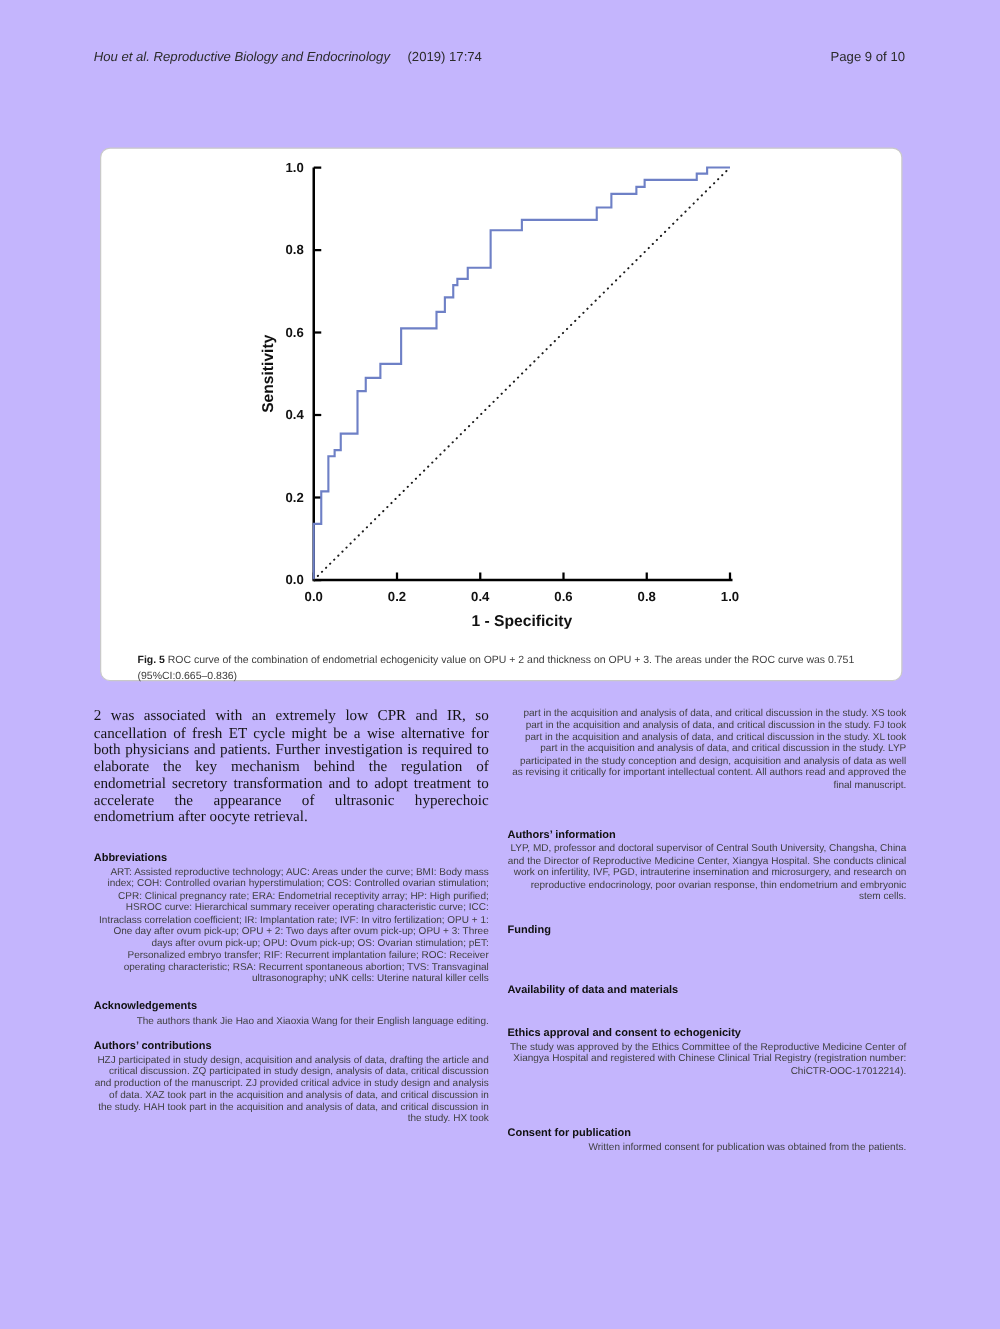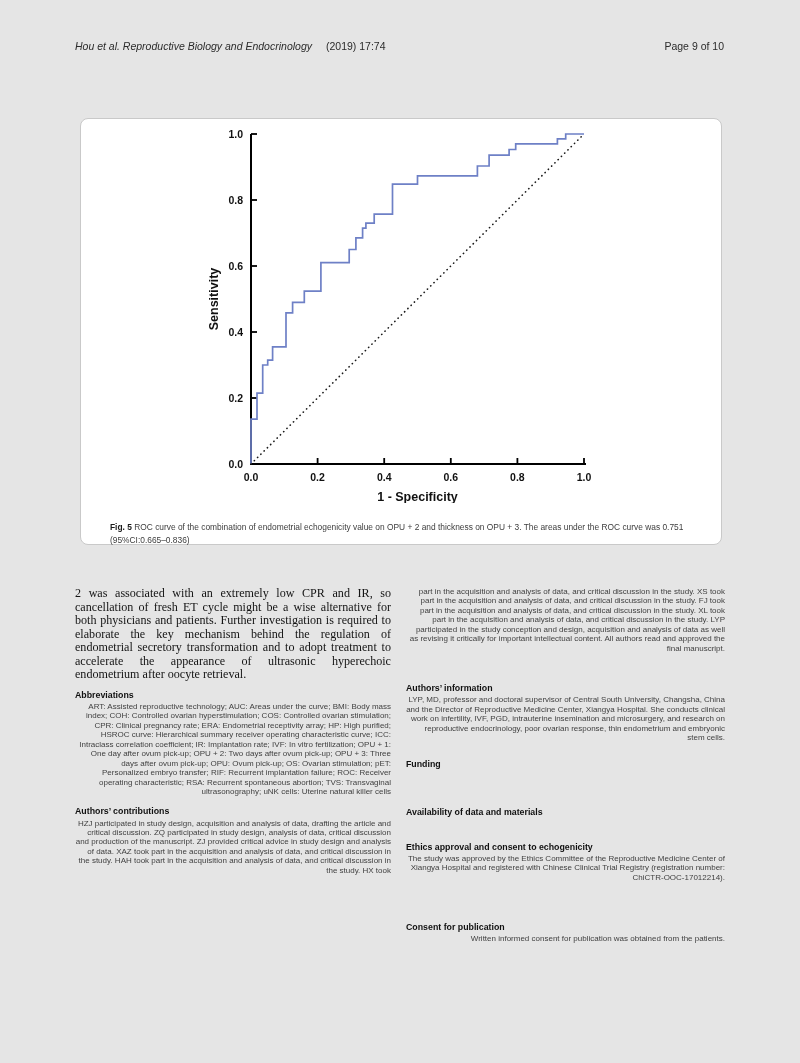--- a/index.html
+++ b/index.html
@@ -1,41 +1,41 @@
 <!DOCTYPE html>
 <html><head>
 <meta charset="utf-8">
 <title>Hou et al. Reproductive Biology and Endocrinology (2019) 17:74 — Page 9</title>
 <style>
   html,body{margin:0;padding:0;background:#ffffff;}
-  .page{position:relative;width:800px;height:1063px;background:#e5e5e5;overflow:hidden;
+  .page{position:relative;width:800px;height:1063px;background:#c4b5fd;overflow:hidden;
         font-family:"Liberation Sans",sans-serif;color:#1c1c1c;}
   
   .running-header{position:absolute;left:75px;right:76px;top:40px;display:flex;
         justify-content:space-between;font-size:10.5px;color:#2b2b2b;}
   .running-header .ital{font-style:italic;}
   .running-header .vol{font-style:normal;margin-left:14px;}
   
   .figure-panel{position:absolute;left:80px;top:118px;width:642px;height:427px;
         border:1.5px solid #c9c9c9;border-radius:8px;background:#fff;box-sizing:border-box;}
   .figure-panel svg{position:absolute;left:0;top:0;}
   .tick{font:bold 10.5px "Liberation Sans",sans-serif;fill:#111;}
   .axis-title{font:bold 12.5px "Liberation Sans",sans-serif;fill:#111;}
   .figure-caption{position:absolute;left:13px;right:12px;top:386px;margin:16px;
         font-size:8.4px;line-height:1.55;color:#3d3d3d;}
   .figure-caption b{color:#1a1a1a;}
   
-  .col{position:absolute;top:587px;}
+  .col{position:absolute;top:566px;}
   .col-left{left:75px;width:316px;}
   .col-right{left:406px;width:319px;}
   .lead-par{margin:0;font-family:"Liberation Serif",serif;font-size:12.1px;
         line-height:1.12;text-align:justify;color:#141414;}
   .small-text{margin:0;font-size:8px;line-height:1.185;color:#3f3f3f;text-align:right;}
   .backsec h3{margin:0 0 1.5px 0;font-size:8.8px;line-height:1.2;color:#111;}
-  .mt8{margin-top:8px;}  .mt10{margin-top:10px;}  .mt12{margin-top:12px;}
+  .mt8{margin-top:20px;}  .mt10{margin-top:10px;}  .mt12{margin-top:12px;}
   .mt16{margin-top:16px;} .mt24{margin-top:24px;} .mt28{margin-top:40px;}
   .mt30{margin-top:30px;} .mt38{margin-top:38px;}
 </style>
 </head>
 <body>
 
 <div class="page">
 
   <div class="running-header">
     <div>
@@ -81,20 +81,24 @@
   </section>
 
   <div class="col col-left">
     <p class="lead-par">2 was associated with an extremely low CPR and IR, so cancellation of fresh ET cycle might be a wise alternative for both physicians and patients. Further investigation is required to elaborate the key mechanism behind the regulation of endometrial secretory transformation and to adopt treatment to accelerate the appearance of ultrasonic hyperechoic endometrium after oocyte retrieval.</p>
 
     <div class="backsec mt8">
       <h3>Abbreviations</h3>
       <p class="small-text">ART: Assisted reproductive technology; AUC: Areas under the curve; BMI: Body mass index; COH: Controlled ovarian hyperstimulation; COS: Controlled ovarian stimulation; CPR: Clinical pregnancy rate; ERA: Endometrial receptivity array; HP: High purified; HSROC curve: Hierarchical summary receiver operating characteristic curve; ICC: Intraclass correlation coefficient; IR: Implantation rate; IVF: In vitro fertilization; OPU + 1: One day after ovum pick-up; OPU + 2: Two days after ovum pick-up; OPU + 3: Three days after ovum pick-up; OPU: Ovum pick-up; OS: Ovarian stimulation; pET: Personalized embryo transfer; RIF: Recurrent implantation failure; ROC: Receiver operating characteristic; RSA: Recurrent spontaneous abortion; TVS: Transvaginal ultrasonography; uNK cells: Uterine natural killer cells</p>
     </div>
 
+    <div class="backsec mt12">
+      <h3>Acknowledgements</h3>
+      <p class="small-text">The authors thank Jie Hao and Xiaoxia Wang for their English language editing.</p>
+    </div>
 
     <div class="backsec mt10">
       <h3>Authors’ contributions</h3>
       <p class="small-text">HZJ participated in study design, acquisition and analysis of data, drafting the article and critical discussion. ZQ participated in study design, analysis of data, critical discussion and production of the manuscript. ZJ provided critical advice in study design and analysis of data. XAZ took part in the acquisition and analysis of data, and critical discussion in the study. HAH took part in the acquisition and analysis of data, and critical discussion in the study. HX took</p>
     </div>
   </div>
 
   <div class="col col-right">
     <p class="small-text">part in the acquisition and analysis of data, and critical discussion in the study. XS took part in the acquisition and analysis of data, and critical discussion in the study. FJ took part in the acquisition and analysis of data, and critical discussion in the study. XL took part in the acquisition and analysis of data, and critical discussion in the study. LYP participated in the study conception and design, acquisition and analysis of data as well as revising it critically for important intellectual content. All authors read and approved the final manuscript.</p>
 

